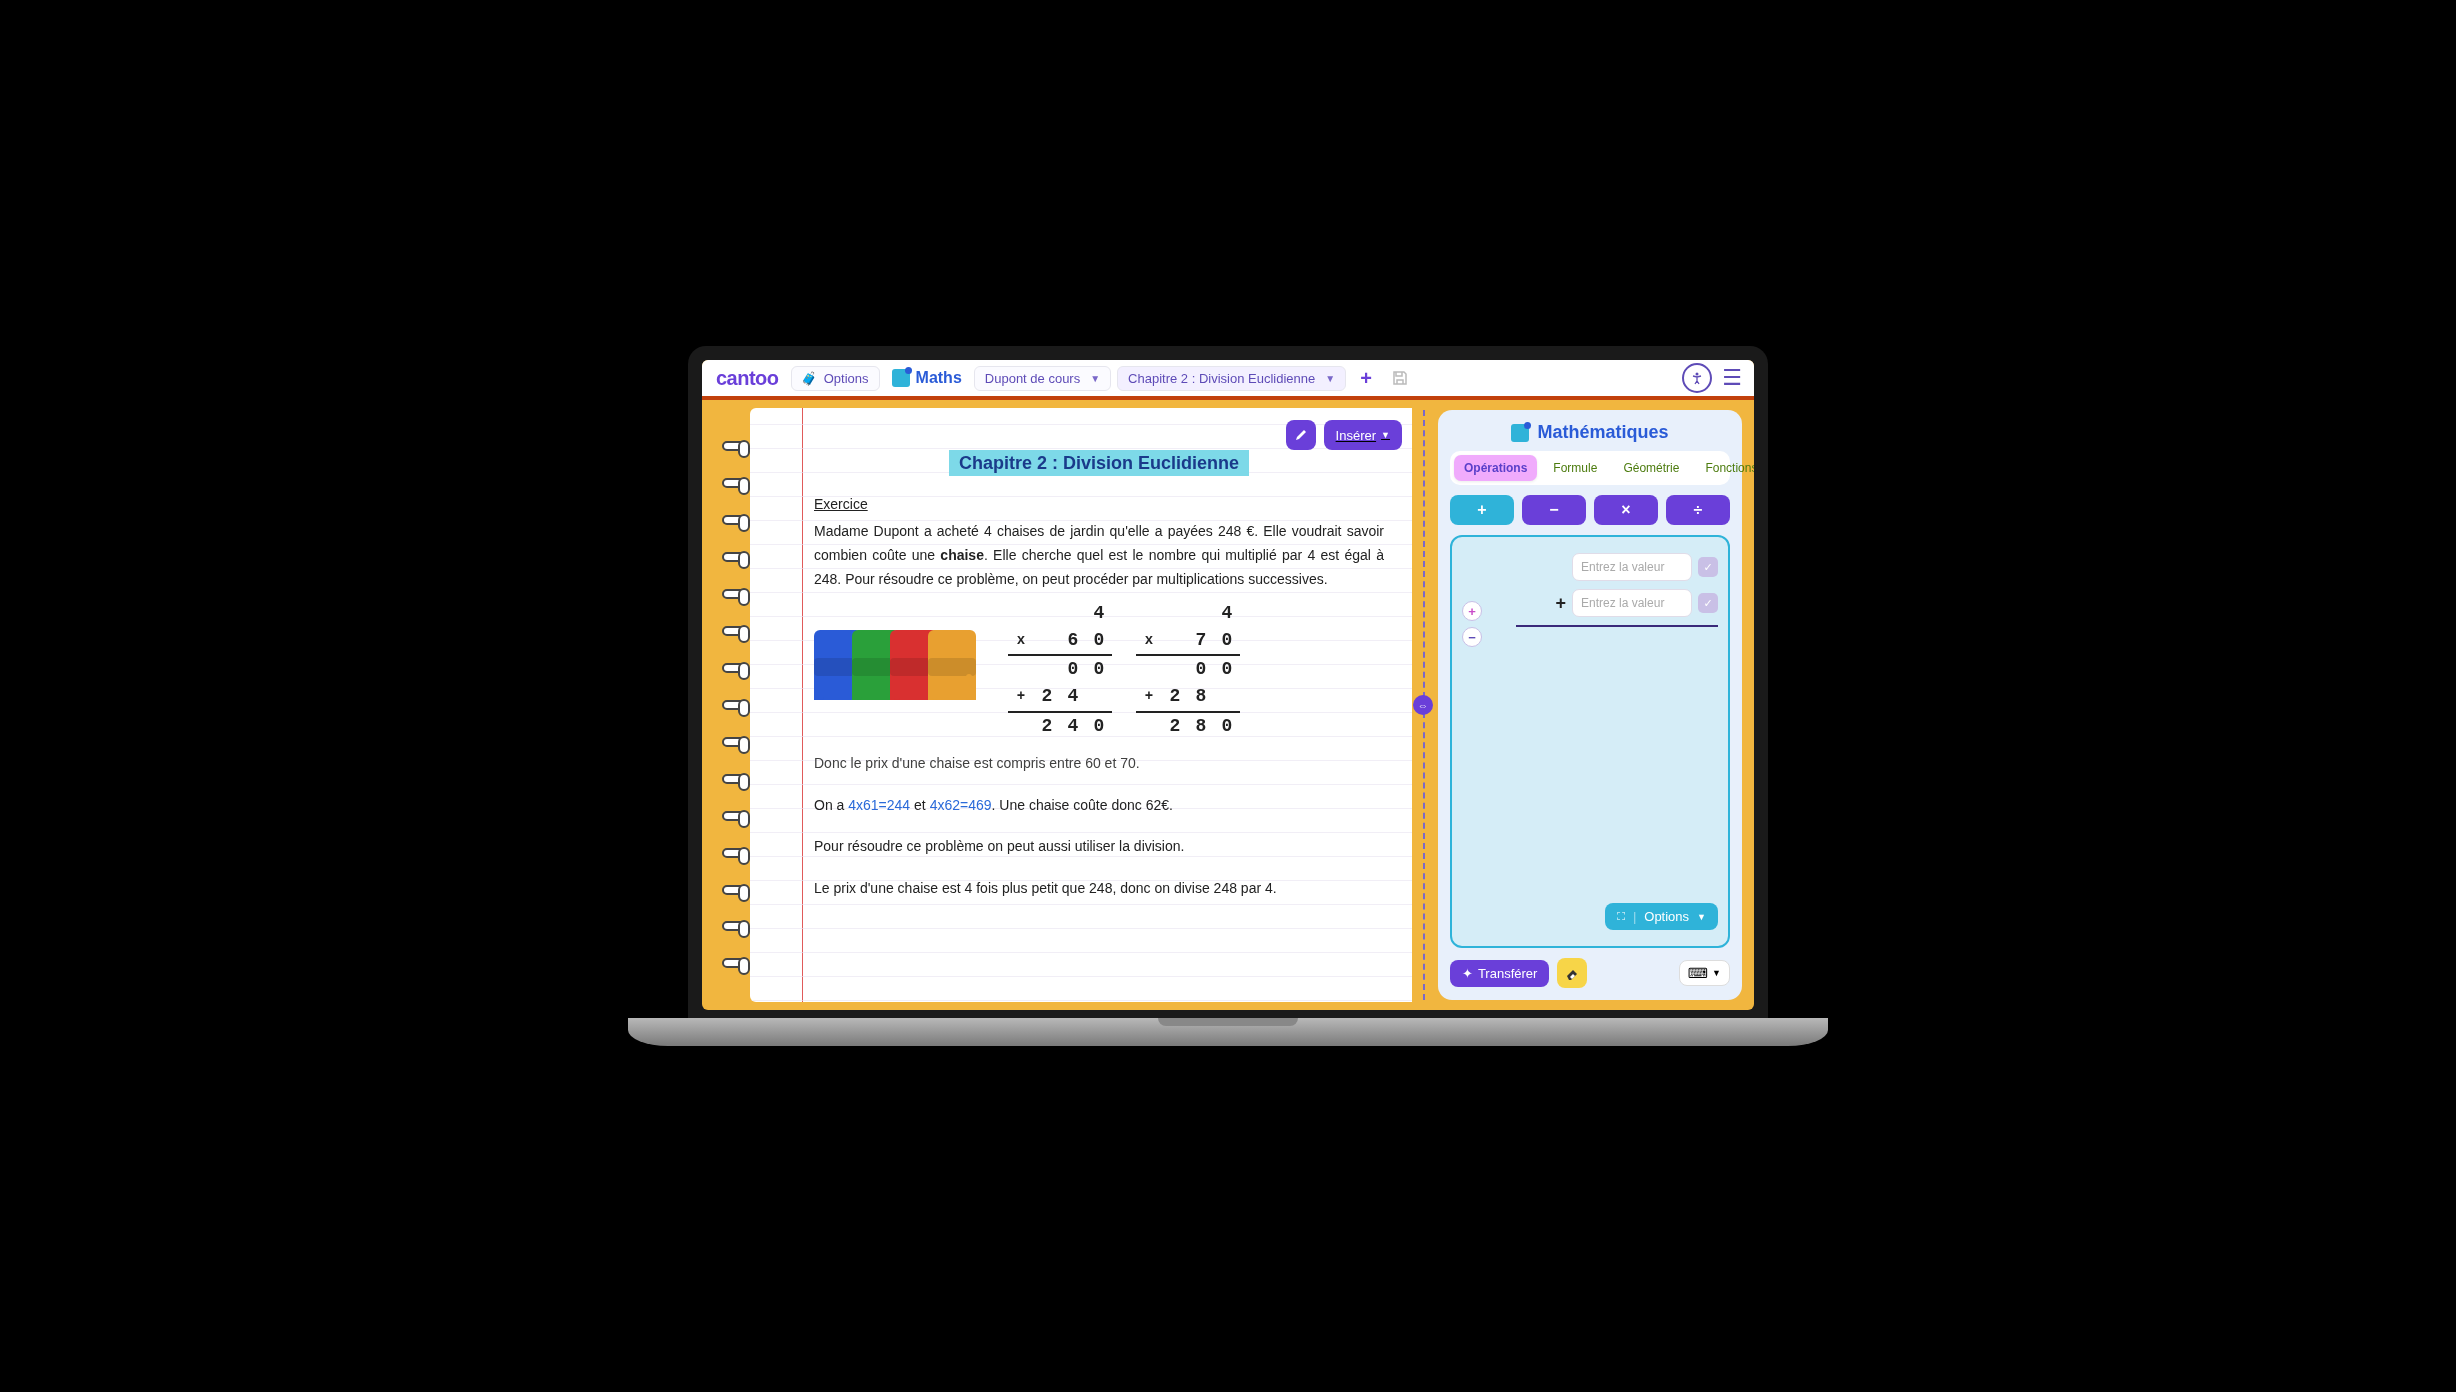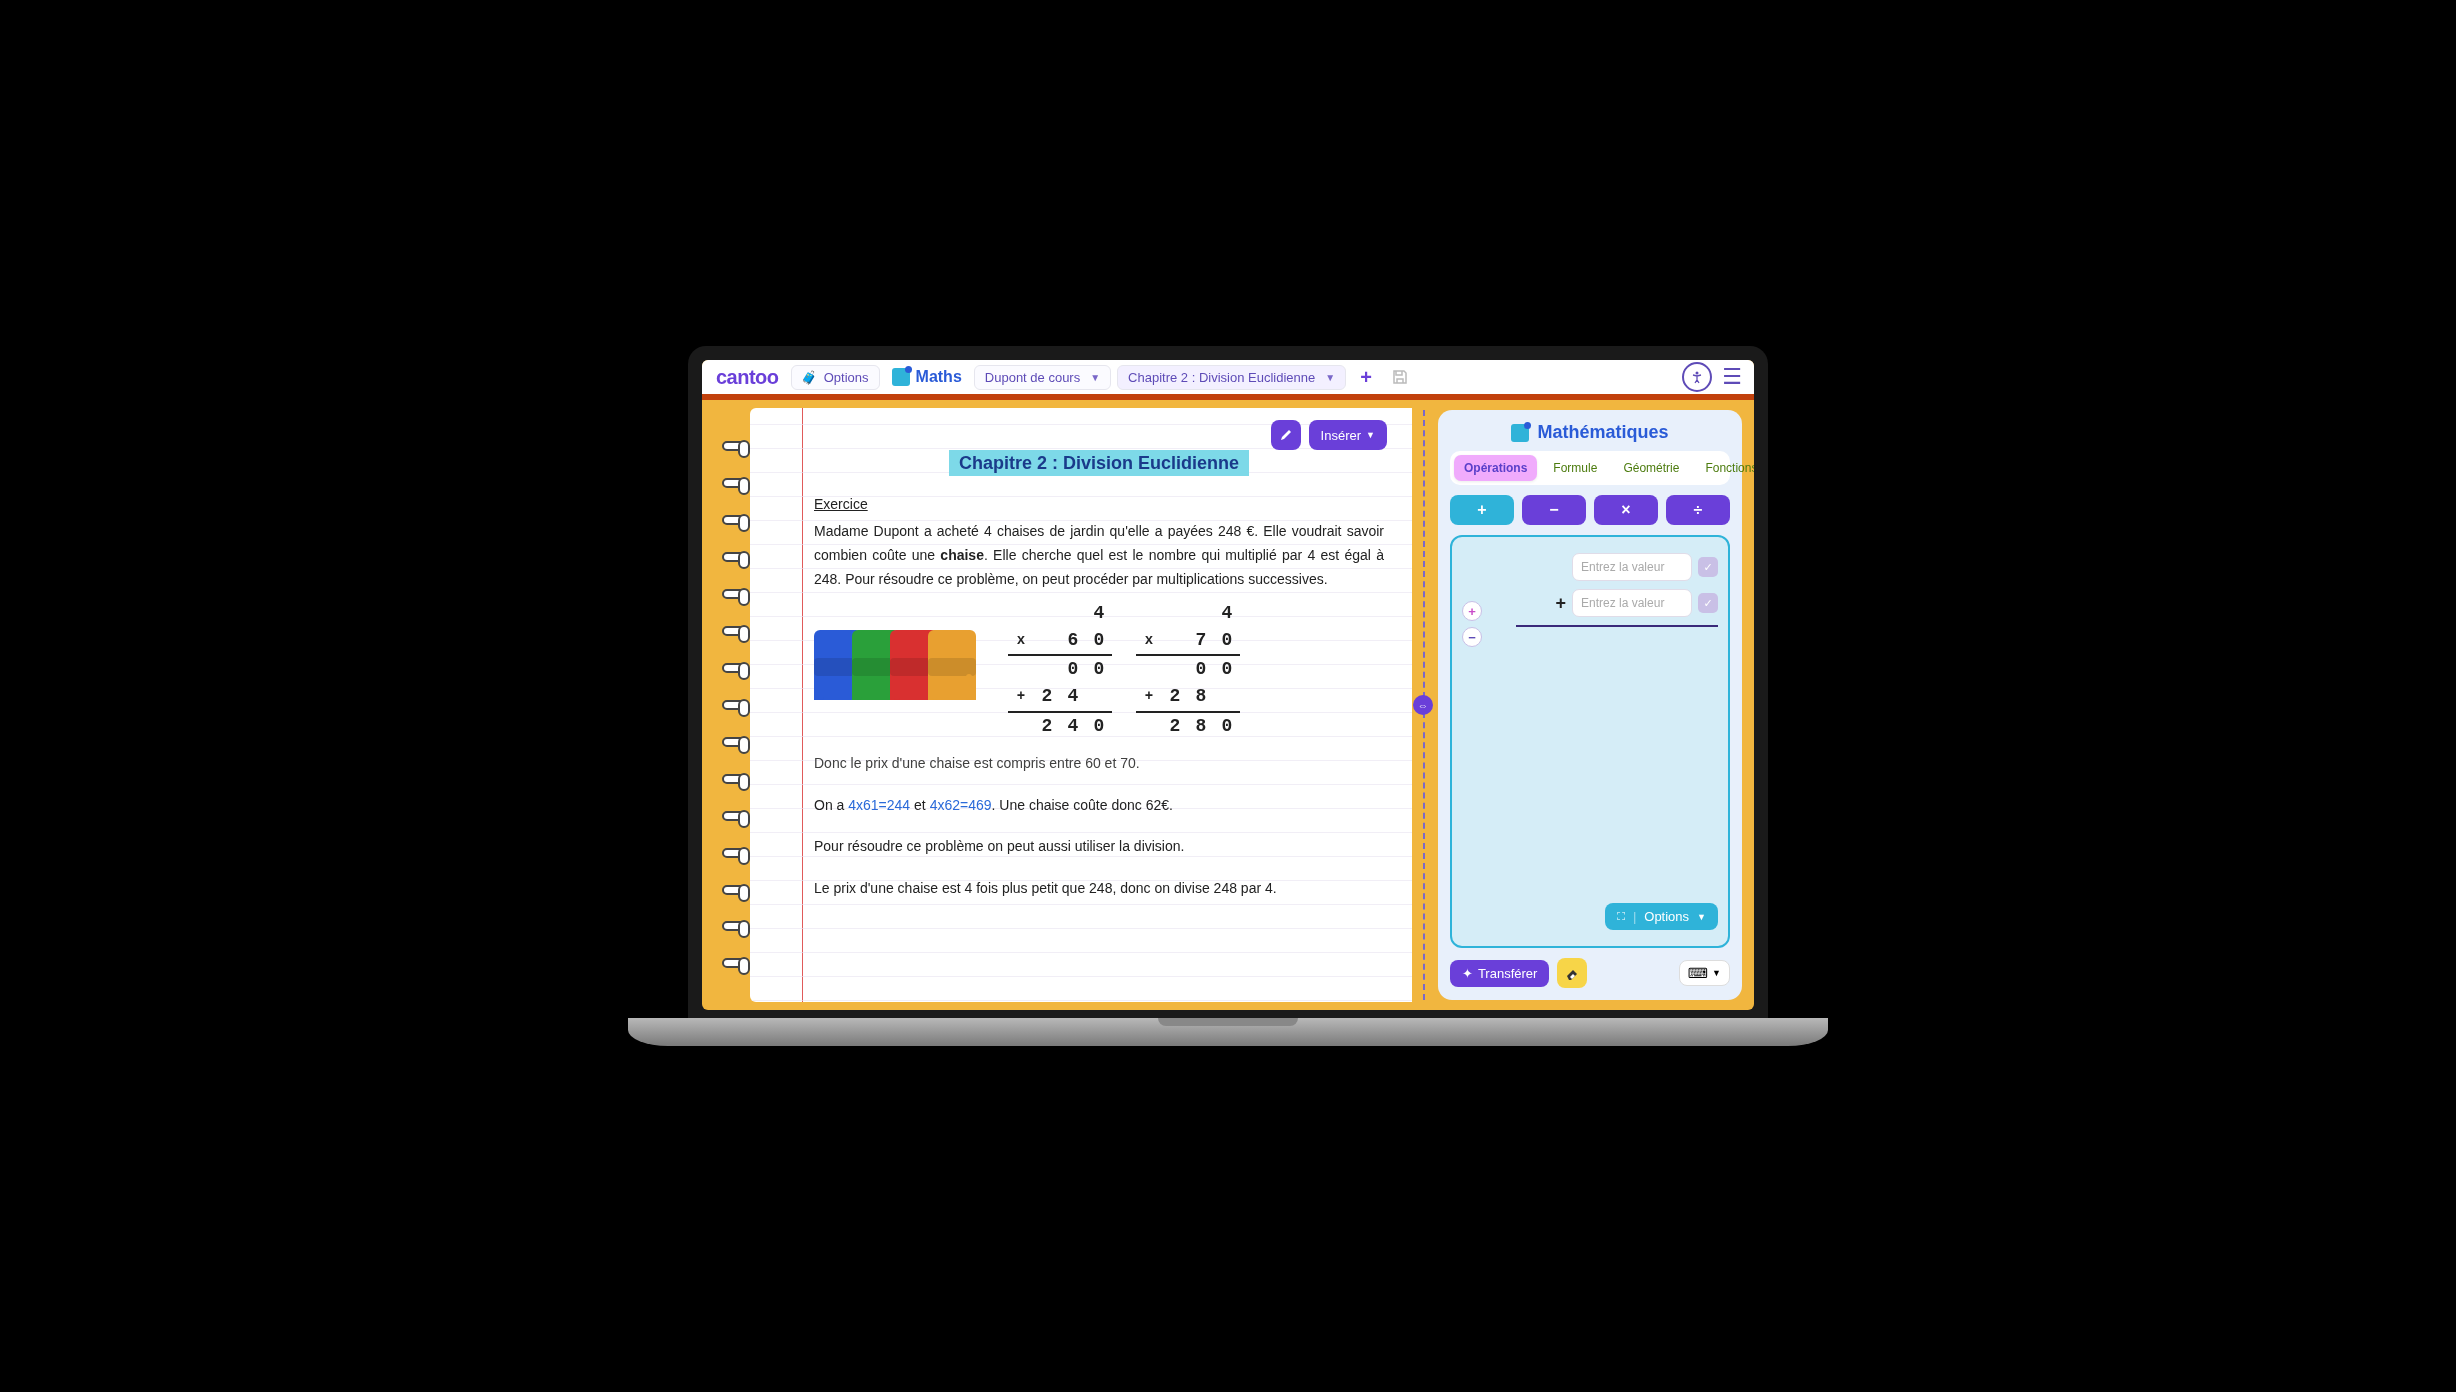--- a/index.html
+++ b/index.html
@@ -26,21 +26,21 @@
   position:relative; margin: 0 -60px;
 }
 .laptop-base::before{
   content:""; position:absolute; left:50%; transform:translateX(-50%);
   top:0; width:140px; height:8px; background:#888; border-radius:0 0 10px 10px;
 }
 
 
 .toolbar {
   background:#fff; height:40px; display:flex; align-items:center;
-  padding:0 8px; gap:6px; border-bottom:6px solid #c2410c;
+  padding:0 8px; gap:6px; border-bottom:4px solid #c2410c;
 }
 .logo { color:#6a3fd9; font-weight:700; font-size:20px; letter-spacing:-.5px; padding:0 6px;}
 .pill {
   display:flex; align-items:center; gap:6px;
   padding:4px 10px; border-radius:6px; font-size:13px;
   border:1px solid #e6e6ee; background:#fbfbff; color:#5e4bb7;
 }
 .pill.purple{ background:#f3f0ff; }
 .pill .chev{ font-size:10px; color:#7a68c9; margin-left:4px;}
 .subject { display:flex; align-items:center; gap:6px; color:#2a5bd7; font-weight:700; font-size:16px; padding:0 6px;}
@@ -66,21 +66,21 @@
 }
 .page::before{
   content:""; position:absolute; left:52px; top:0; bottom:0; width:1px; background:#e05a5a;
 }
 .page-lines{ position:absolute; inset:0;
   background-image: linear-gradient(#e8e3f0 1px, transparent 1px);
   background-size: 100% 24px; background-position: 0 40px;
   opacity:.6;
 }
 .page-content{ position:relative; padding:16px 28px 16px 64px; font-size:14px; color:#222; line-height:1.7;}
-.page-actions{ position:absolute; top:12px; right:25px; display:flex; gap:8px;}
+.page-actions{ position:absolute; top:12px; right:10px; display:flex; gap:8px;text-decoration:underline;}
 .btn-purple{ background:#6a3fd9; color:#fff; padding:5px 12px; border-radius:8px; font-size:13px; display:flex; align-items:center; gap:5px;}
 .btn-purple .chev{font-size:9px;}
 .btn-sq-purple{ background:#6a3fd9; width:30px;height:30px;border-radius:8px;display:flex;align-items:center;justify-content:center;color:#fff;}
 
 .title{ text-align:center; margin:24px 0 14px 0;}
 .title span{ background:#7dd9e8; padding:3px 10px; color:#1a3a8a; font-weight:700; font-size:18px;}
 .h2{ font-weight:400; text-decoration:underline; margin-bottom:4px;}
 .body-text{ text-align:justify; }
 .body-text b{font-weight:700;}
 .red{ color:#404040;}

